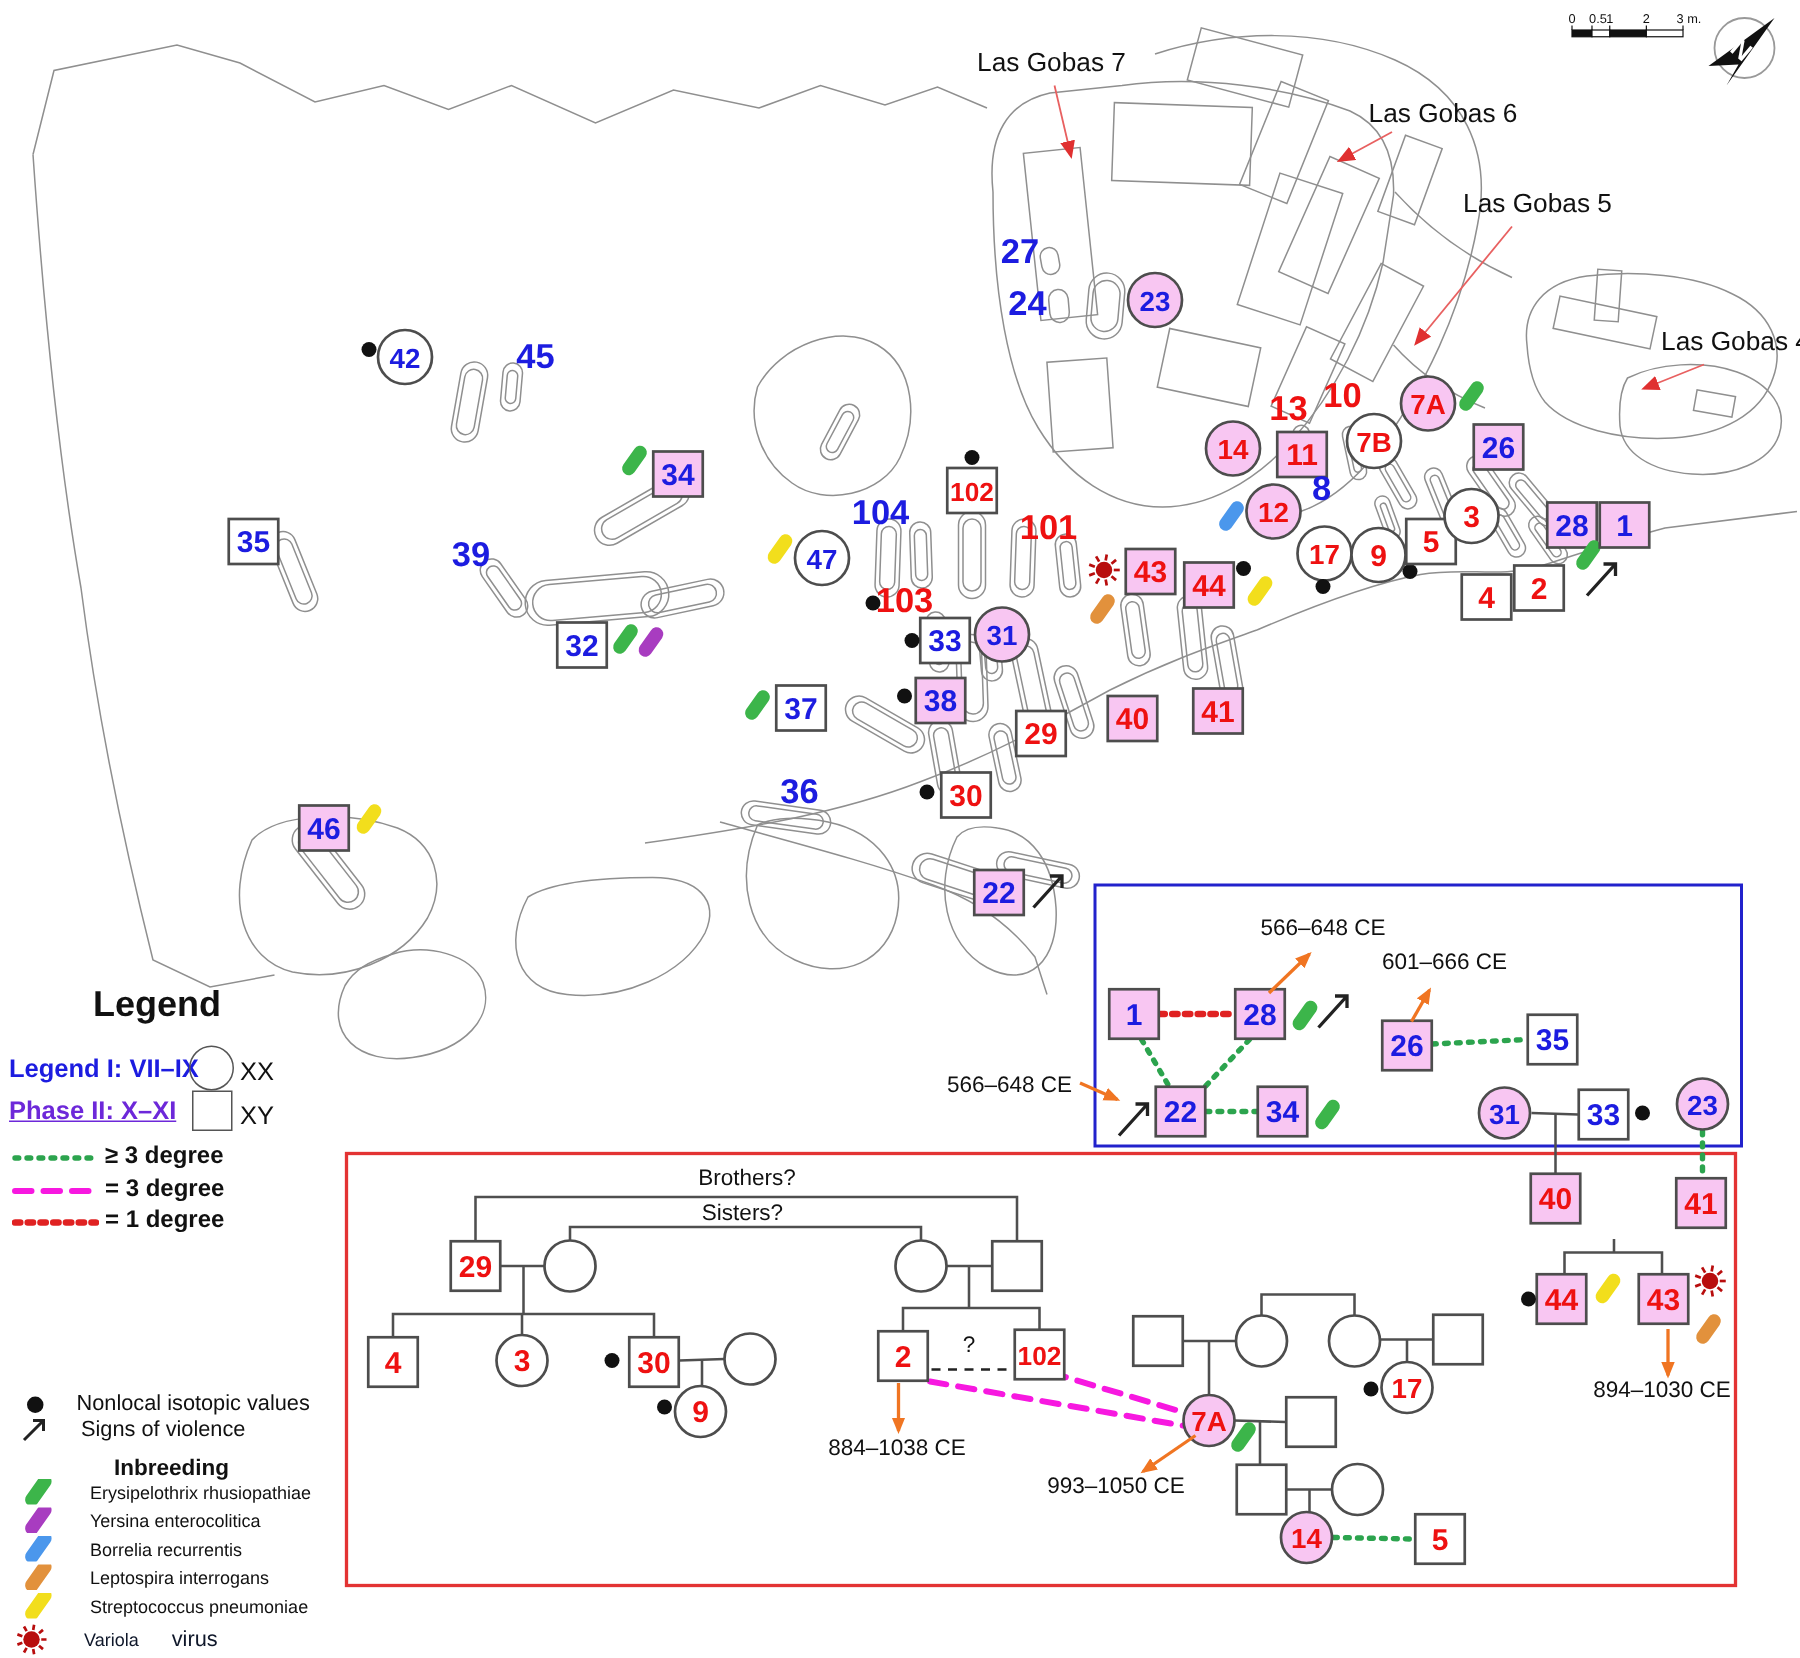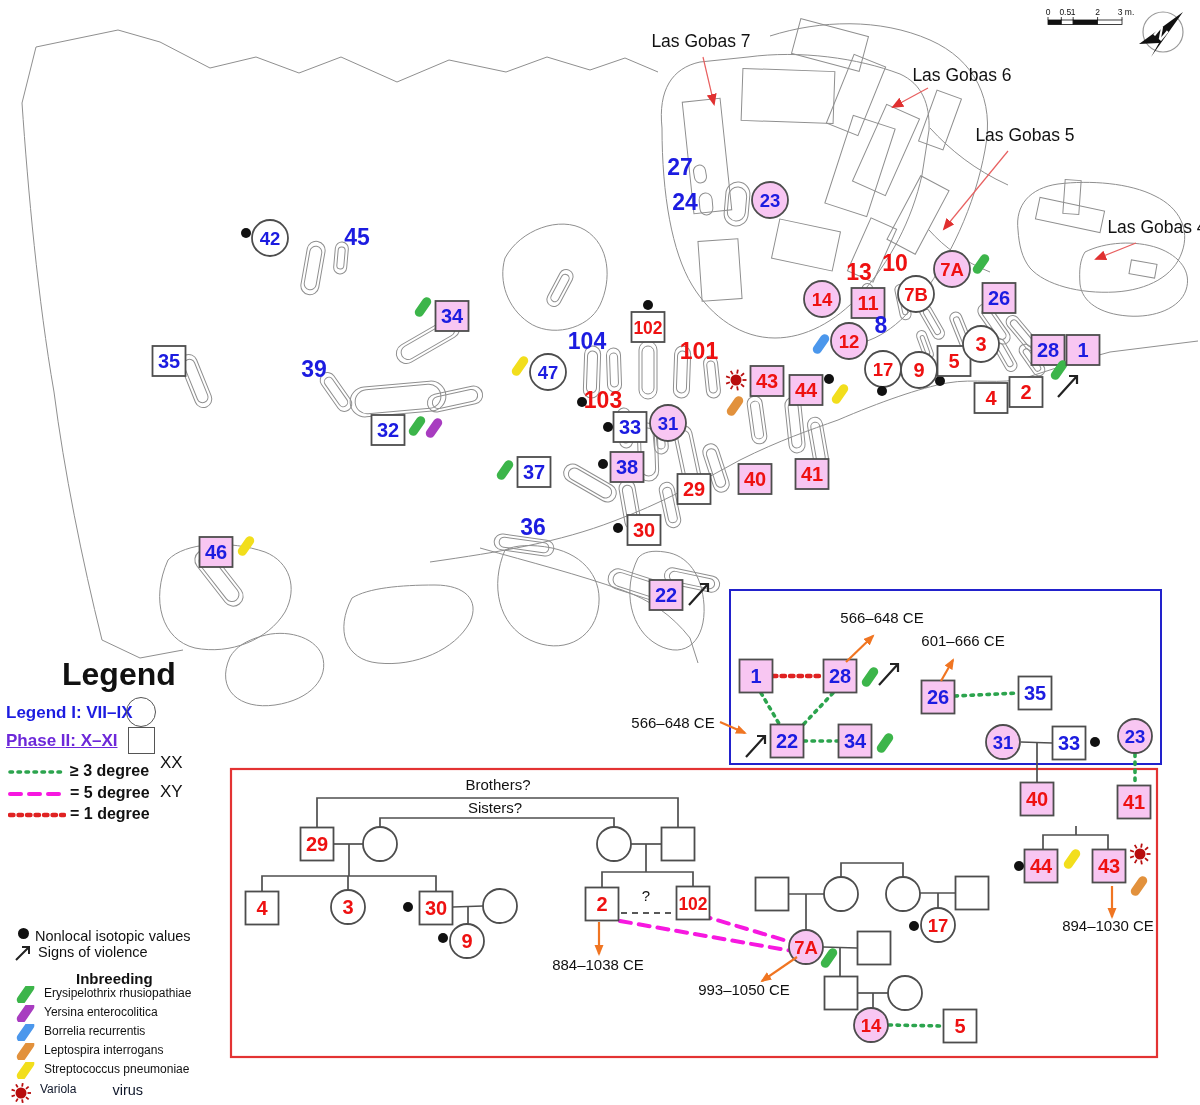--- a/index.html
+++ b/index.html
@@ -15,36 +15,36 @@
   .e-dash{stroke:#222;stroke-width:1.6;fill:none;stroke-dasharray:6 5;}
   .decor{stroke:#8f8f8f;stroke-width:1;fill:none;}
   .ann{font-size:15px;fill:#111;}
   .site{font-size:17.5px;fill:#111;}
   .oline{stroke:#f07522;stroke-width:2.2;fill:none;}
   .rline{stroke:#e86060;stroke-width:1.2;fill:none;}
 
   
   #legend{position:absolute;left:6px;top:656px;width:250px;height:449px;color:#111;}
   #legend .abs{position:absolute;}
-  .lg-title{left:56px;top:0;font-size:32px;font-weight:bold;}
+  .lg-title{left:56px;top:0;font-size:24px;font-weight:bold;}
   .ph{font-size:17px;font-weight:bold;}
   .ph1{color:#1c1ce0;} .ph2{color:#6d28d9;text-decoration:underline;}
   .ph-r1{left:0;top:47px;} .ph-r2{left:0;top:75px;}
   .sw-circ{left:120px;top:41px;width:28px;height:28px;border:1.7px solid #555;border-radius:50%;}
   .sw-sq{left:122px;top:71px;width:25px;height:25px;border:1.7px solid #555;}
-  .sx{font-size:17px;margin-top:48px;}
+  .sx{font-size:17px;}
   .sx1{left:154px;top:49px;} .sx2{left:154px;top:78px;}
   .deg-sw{left:2px;} .deg-tx{left:64px;font-size:16px;font-weight:bold;}
   .note{font-size:14.5px;line-height:1.22;}
   .hl{background:#f8c6f2;padding:0 1px;}
   .pg-title{font-size:15px;font-weight:bold;}
   .pg-name{font-size:12px;}
   .variola-t{color:#0f172a;}
-  .vr-b{font-style:normal;font-size:13px;margin-left:30px;}
-  .lrow{display:flex;align-items:flex-start;gap:6px;}
+  .vr-b{font-style:normal;font-size:13px;}
+  .lrow{display:flex;align-items:center;gap:22px;}
   .ldot{width:11px;height:11px;border-radius:50%;background:#111;display:inline-block;}
   .ltxt{font-size:14.5px;}
 </style>
 </head>
 <body>
 
 <div id="stage">
 
   <svg id="fig" width="1200" height="1105" viewBox="0 0 1200 1105">
     <defs>
@@ -672,21 +672,21 @@
     <div class="abs sx sx2">XY</div>
 
     <svg class="abs deg-sw" style="top:110px" width="58" height="12">
       <line x1="2" y1="6" x2="56" y2="6" class="e-deg3"></line>
       </svg>
     <div class="abs deg-tx" style="top:106px">≥  3 degree</div>
 
     <svg class="abs deg-sw" style="top:132px" width="58" height="12">
       <line x1="2" y1="6" x2="56" y2="6" class="e-deg2"></line>
       </svg>
-    <div class="abs deg-tx" style="top:128px">=  5 degree</div>
+    <div class="abs deg-tx" style="top:128px">=  3 degree</div>
 
     <svg class="abs deg-sw" style="top:153px" width="58" height="12">
       <line x1="2" y1="6" x2="56" y2="6" class="e-deg1"></line>
       </svg>
     <div class="abs deg-tx" style="top:149px">=  1 degree</div>
 
 
     <div class="abs lrow" style="left:12px;top:272px">
       <span class="ldot"></span>
       <span class="ltxt">Nonlocal isotopic values</span>

